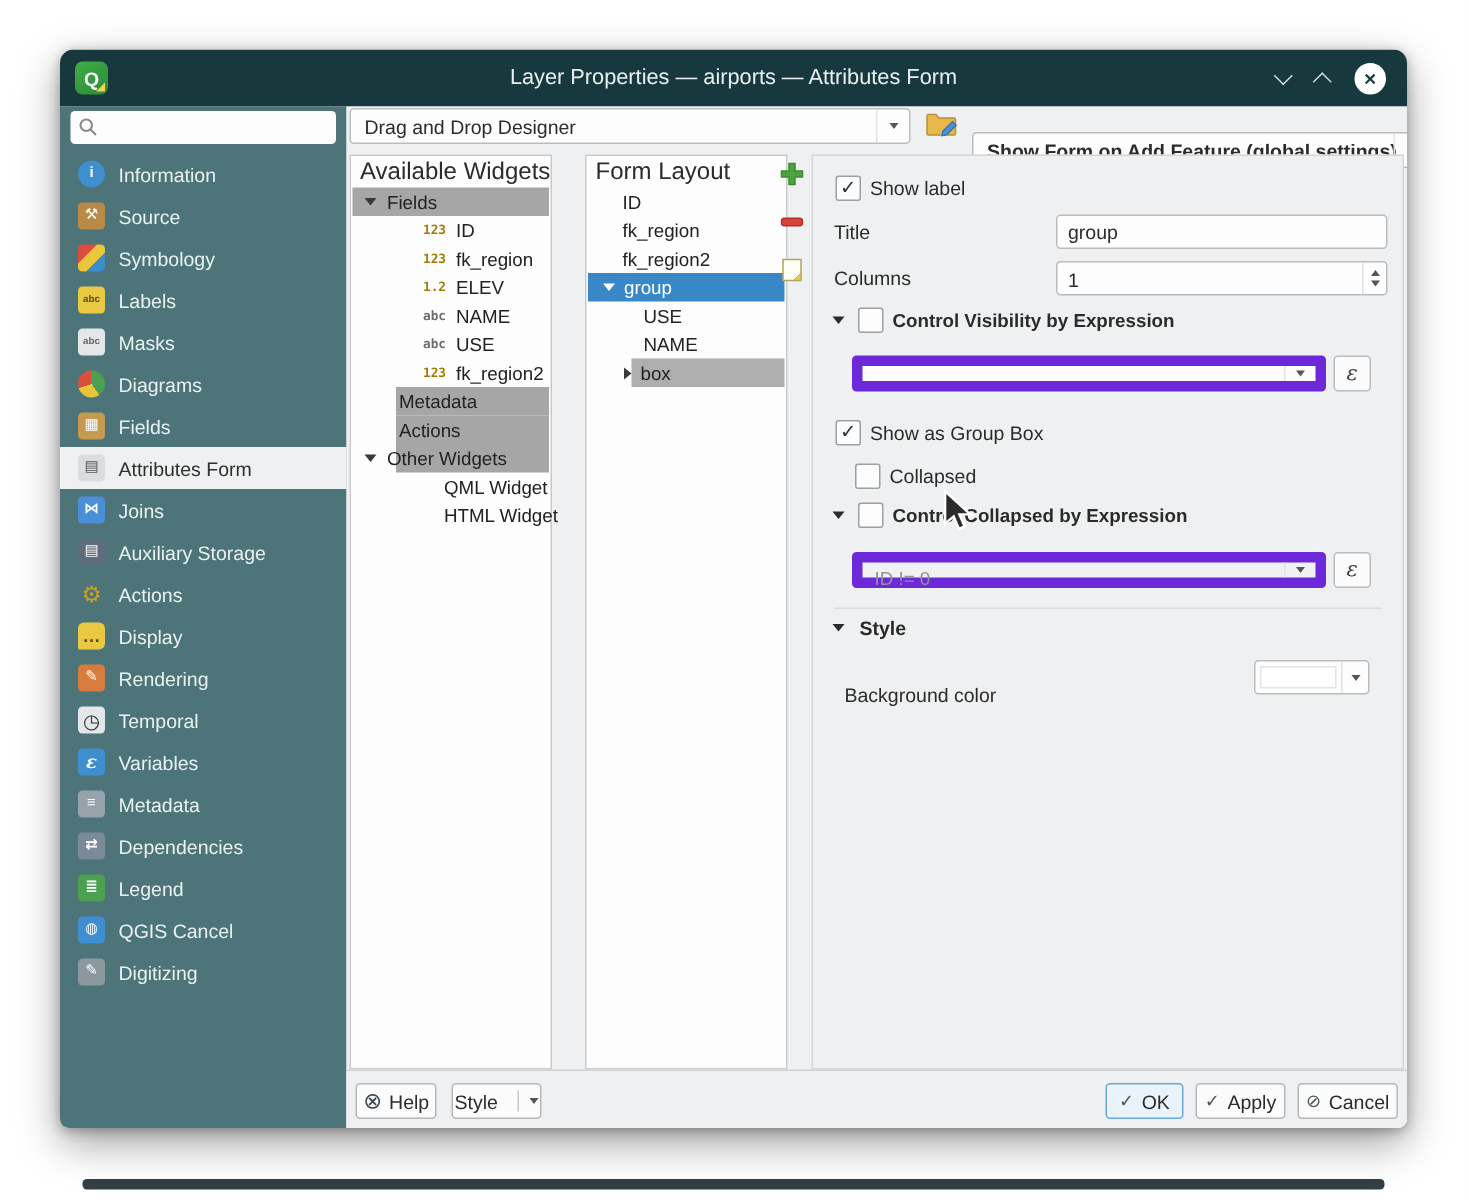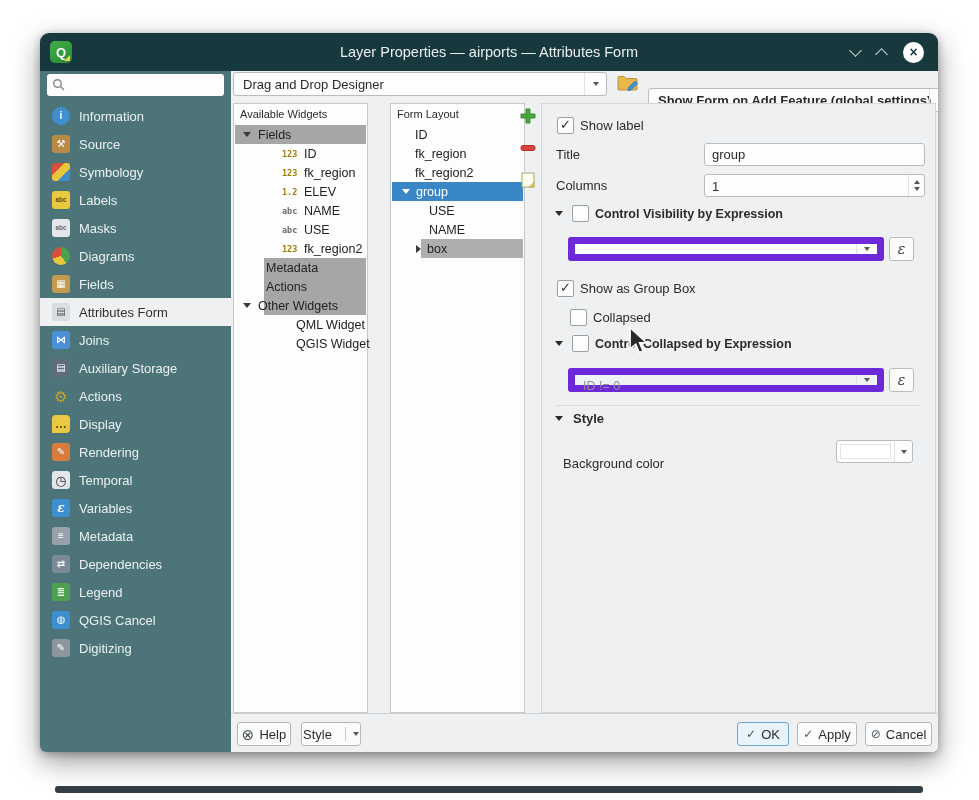--- a/index.html
+++ b/index.html
@@ -62,21 +62,21 @@
 
   .combo { position:absolute; height:24px; background:#fdfdfd; border:1px solid #b9bdc0; border-radius:3px; }
   .combo .val { position:absolute; left:9px; top:4px; font-size:13px; color:#2b2b2b; white-space:nowrap; }
   .combo .arr { position:absolute; right:0; top:0; bottom:0; width:22px; display:grid; place-items:center; border-left:1px solid #e0e2e3; }
   .tri-dn { width:0; height:0; border-left:3.5px solid transparent; border-right:3.5px solid transparent; border-top:4.5px solid #555; }
   .tri-up { width:0; height:0; border-left:3.5px solid transparent; border-right:3.5px solid transparent; border-bottom:4.5px solid #555; }
 
   .tool-btn { position:absolute; width:26px; height:26px; display:grid; place-items:center; }
 
   .panel { position:absolute; top:32px; width:135px; height:610px; background:#fdfdfd; border:1px solid #c9c9c9; }
-  .panel-title { height:21px; line-height:21px; padding-left:6px; font-size:11px; color:#2b2b2b; }
+  .panel-title { height:21px; line-height:21px; padding-left:6px; font-size:16px; color:#2b2b2b; }
   .trow { position:relative; height:19px; display:flex; align-items:center; font-size:12.5px; color:#222; }
   .trow .lbl { position:relative; z-index:1; white-space:nowrap; }
   .grp.full::before { content:""; position:absolute; left:1px; right:1px; top:0; bottom:0; background:var(--c-row-grey,#a6a6a6); }
   .grp.ind::before  { content:""; position:absolute; left:30px; right:1px; top:0; bottom:0; background:var(--c-row-grey,#a6a6a6); }
   .sel::before { content:""; position:absolute; left:1px; right:1px; top:0; bottom:0; background:var(--c-selection,#3a87c8); }
   .boxrow::before { content:""; position:absolute; left:30px; right:1px; top:0; bottom:0; background:#aeaeae; }
   .tri-d { position:relative; z-index:1; width:0; height:0; border-left:4px solid transparent; border-right:4px solid transparent; border-top:5px solid #3a3a3a; }
   .tri-r { position:relative; z-index:1; width:0; height:0; border-top:4px solid transparent; border-bottom:4px solid transparent; border-left:5px solid #3a3a3a; }
   .sel .tri-d { border-top-color:#fff; }
   .sel .lbl { color:#fff; }
@@ -291,21 +291,21 @@
             <span class="lbl" style="margin-left:32px;">Actions</span>
           </div>
           <div class="trow grp ind">
             <i class="tri-d" style="margin-left:9px;"></i>
             <span class="lbl" style="margin-left:7px;">Other Widgets</span>
           </div>
           <div class="trow" style="padding-left:62px;">
             <span class="lbl">QML Widget</span>
           </div>
           <div class="trow" style="padding-left:62px;">
-            <span class="lbl">QGIS Widget</span>
+            <span class="lbl">HTML Widget</span>
           </div>
         </div>
 
         <div class="panel" style="left:143px;margin-left:16px;">
           <div class="panel-title">Form Layout</div>
           <div class="trow" style="padding-left:24px;">
             <span class="lbl">ID</span>
           </div>
           <div class="trow" style="padding-left:24px;">
             <span class="lbl">fk_region</span>

